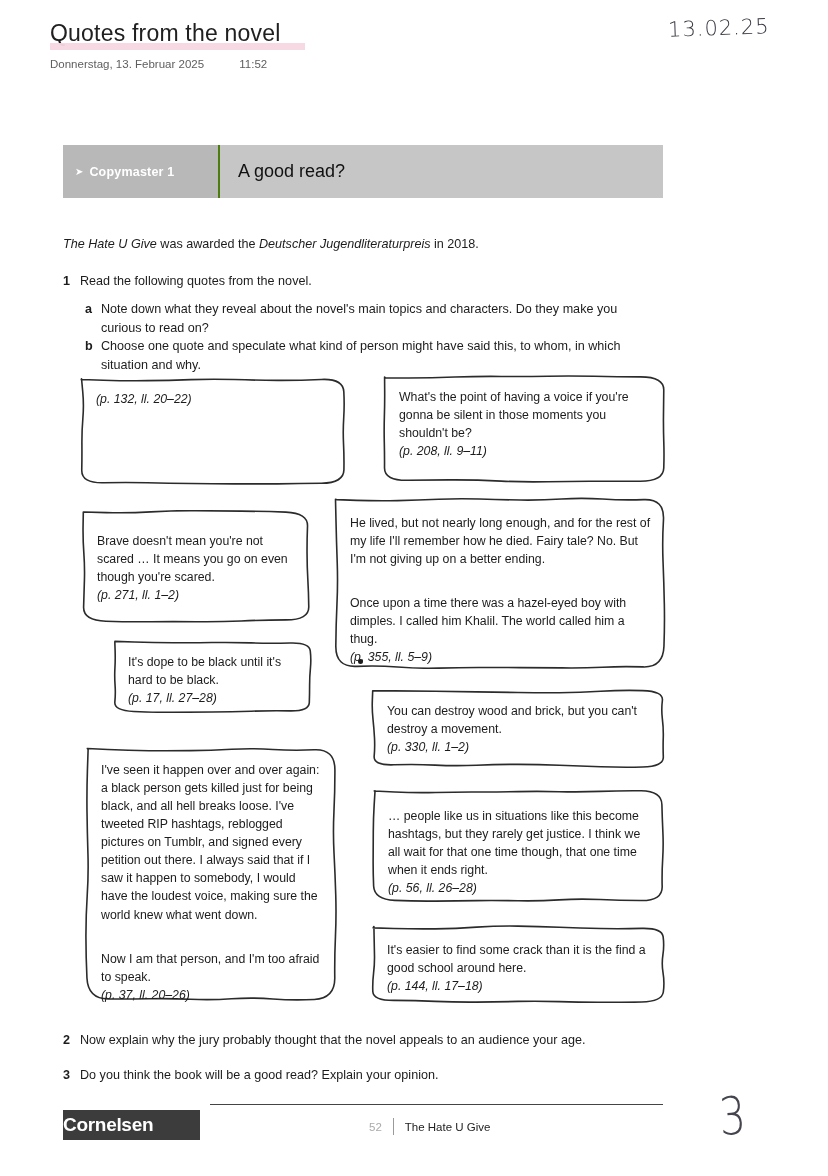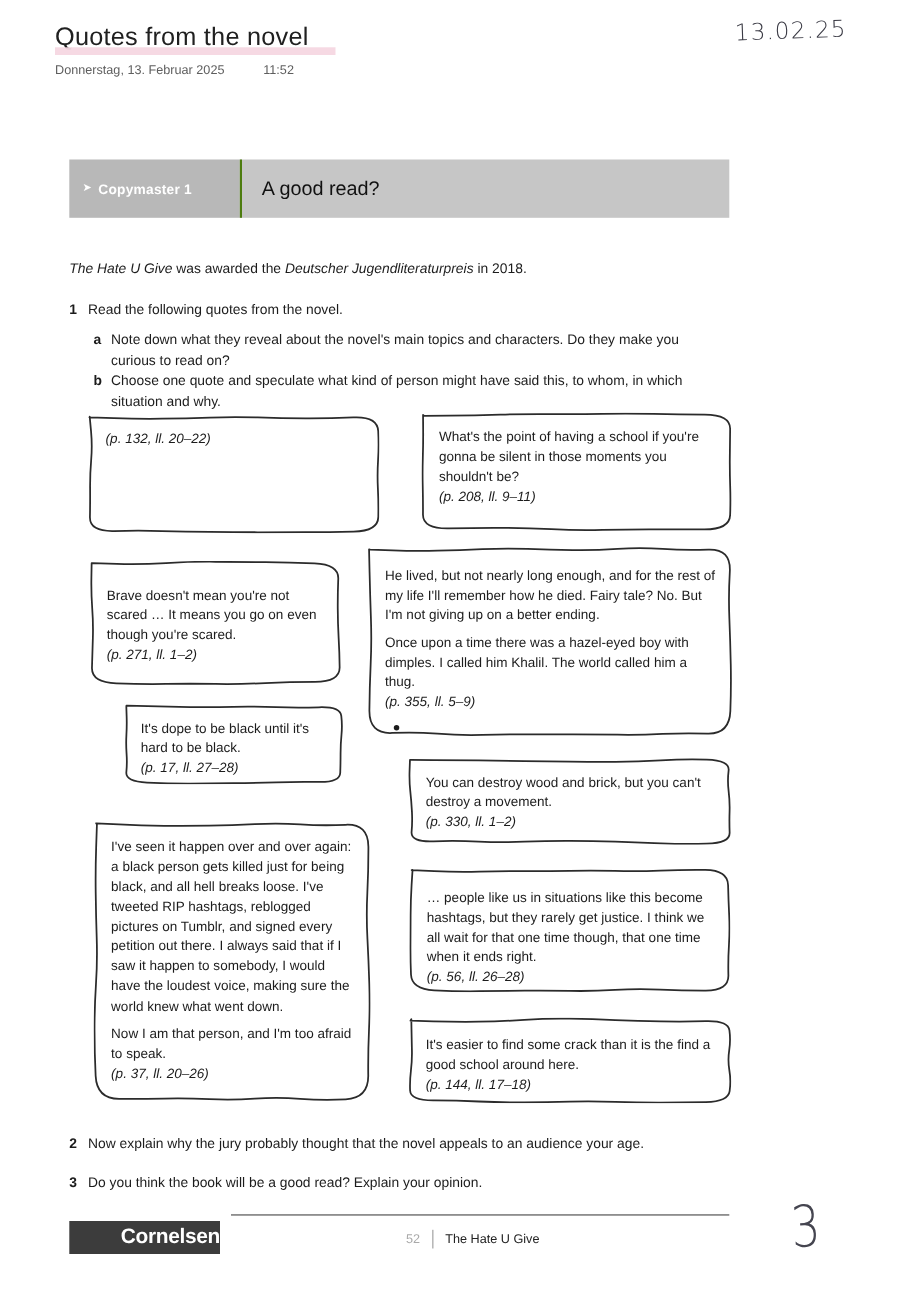--- a/index.html
+++ b/index.html
@@ -184,21 +184,21 @@
     position: relative;
     padding: 13px 14px 11px 16px;
     font-size: 12.3px;
     line-height: 1.47;
     color: #1c1c1c;
   }
   .quote-box .qb-ref {
     font-style: italic;
   }
   .quote-box .qb-para { margin: 0; }
-  .quote-box .qb-para + .qb-para { margin-top: 7px; }
+  .quote-box .qb-para + .qb-para { margin-top: 26px; }
 
   #box-1 { left: 80px;  top: 377px; width: 265px; height: 108px; }
   #box-2 { left: 383px; top: 375px; width: 283px; height: 108px; }
   #box-3 { left: 81px;  top: 498px; width: 230px; height: 113px; margin-top: 12px; }
   #box-4 { left: 334px; top: 497px; width: 332px; height: 172px; }
   #box-5 { left: 112px; top: 640px; width: 200px; height: 73px; }
   #box-6 { left: 371px; top: 689px; width: 294px; height: 79px; }
   #box-7 { left: 85px;  top: 747px; width: 252px; height: 254px; }
   #box-8 { left: 372px; top: 789px; width: 292px; height: 113px; }
   #box-9 { left: 371px; top: 925px; width: 294px; height: 78px; }
@@ -216,21 +216,21 @@
   #footer { position: absolute; left: 63px; top: 1104px; width: 600px; }
   #footer-logo {
     position: absolute;
     left: 0;
     top: 6px;
     width: 137px;
     height: 30px;
     background: #3c3c3c;
     display: flex;
     align-items: center;
-    justify-content: flex-end;
+    justify-content: flex-start;
   }
   #footer-logo-text {
     color: #ffffff;
     font-size: 19px;
     font-weight: bold;
     letter-spacing: -0.3px;
   }
   #footer-rule {
     position: absolute;
     left: 147px;
@@ -309,21 +309,21 @@
     <div class="qb-inner">
       <span class="qb-ref">(p. 132, ll. 20–22)</span>
     </div>
   </div>
 
   <div class="quote-box" id="box-2">
     <svg class="wobble-border" preserveAspectRatio="none" viewBox="0 0 283 108">
         <path d="M 2.60 3.07 Q 2.60 3.07 25.62 2.95 Q 48.63 2.83 71.85 2.02 Q 95.07 1.20 118.28 1.44 Q 141.50 1.67 164.72 1.18 Q 187.93 0.68 211.15 1.29 Q 234.37 1.89 257.66 1.90 Q 280.96 1.91 280.77 15.01 Q 280.58 28.10 280.47 41.05 Q 280.36 54.00 280.79 66.95 Q 281.22 79.90 280.77 93.06 Q 280.32 106.23 257.34 106.27 Q 234.37 106.31 211.15 106.26 Q 187.93 106.21 164.72 106.73 Q 141.50 107.25 118.28 106.11 Q 95.07 104.97 71.85 104.89 Q 48.63 104.82 25.04 105.30 Q 1.44 105.78 1.52 92.84 Q 1.60 79.90 1.29 66.95 Q 0.98 54.00 1.38 41.05 Q 1.78 28.10 1.68 15.10 L 1.59 2.11 Z" fill="none" stroke="#2b2b2b" stroke-width="1.6" stroke-linejoin="round" stroke-linecap="round" vector-effect="non-scaling-stroke"></path>
       </svg>
     <div class="qb-inner">
-      <p class="qb-para">What's the point of having a school if you're gonna be silent in those moments you shouldn't be?</p>
+      <p class="qb-para">What's the point of having a voice if you're gonna be silent in those moments you shouldn't be?</p>
       <span class="qb-ref">(p. 208, ll. 9–11)</span>
     </div>
   </div>
 
   <div class="quote-box" id="box-3">
     <svg class="wobble-border" preserveAspectRatio="none" viewBox="0 0 230 113">
         <path d="M 3.08 1.99 Q 3.08 1.99 25.20 2.59 Q 47.32 3.19 69.88 1.85 Q 92.44 0.51 115.00 0.69 Q 137.56 0.88 160.12 1.11 Q 182.68 1.34 204.85 2.16 Q 227.02 2.98 226.50 16.17 Q 225.98 29.35 226.04 42.92 Q 226.09 56.50 226.86 70.07 Q 227.63 83.65 227.77 96.76 Q 227.91 109.87 205.30 109.90 Q 182.68 109.93 160.12 111.00 Q 137.56 112.07 115.00 111.75 Q 92.44 111.43 69.88 111.74 Q 47.32 112.05 24.77 111.21 Q 2.21 110.36 2.61 97.01 Q 3.02 83.65 3.42 70.08 Q 3.82 56.50 2.83 42.93 Q 1.85 29.35 2.08 15.68 L 2.31 2.00 Z" fill="none" stroke="#2b2b2b" stroke-width="1.6" stroke-linejoin="round" stroke-linecap="round" vector-effect="non-scaling-stroke"></path>
       </svg>
     <div class="qb-inner" style="padding-top:22px">
       <p class="qb-para">Brave doesn't mean you're not scared … It means you go on even though you're scared.</p>

